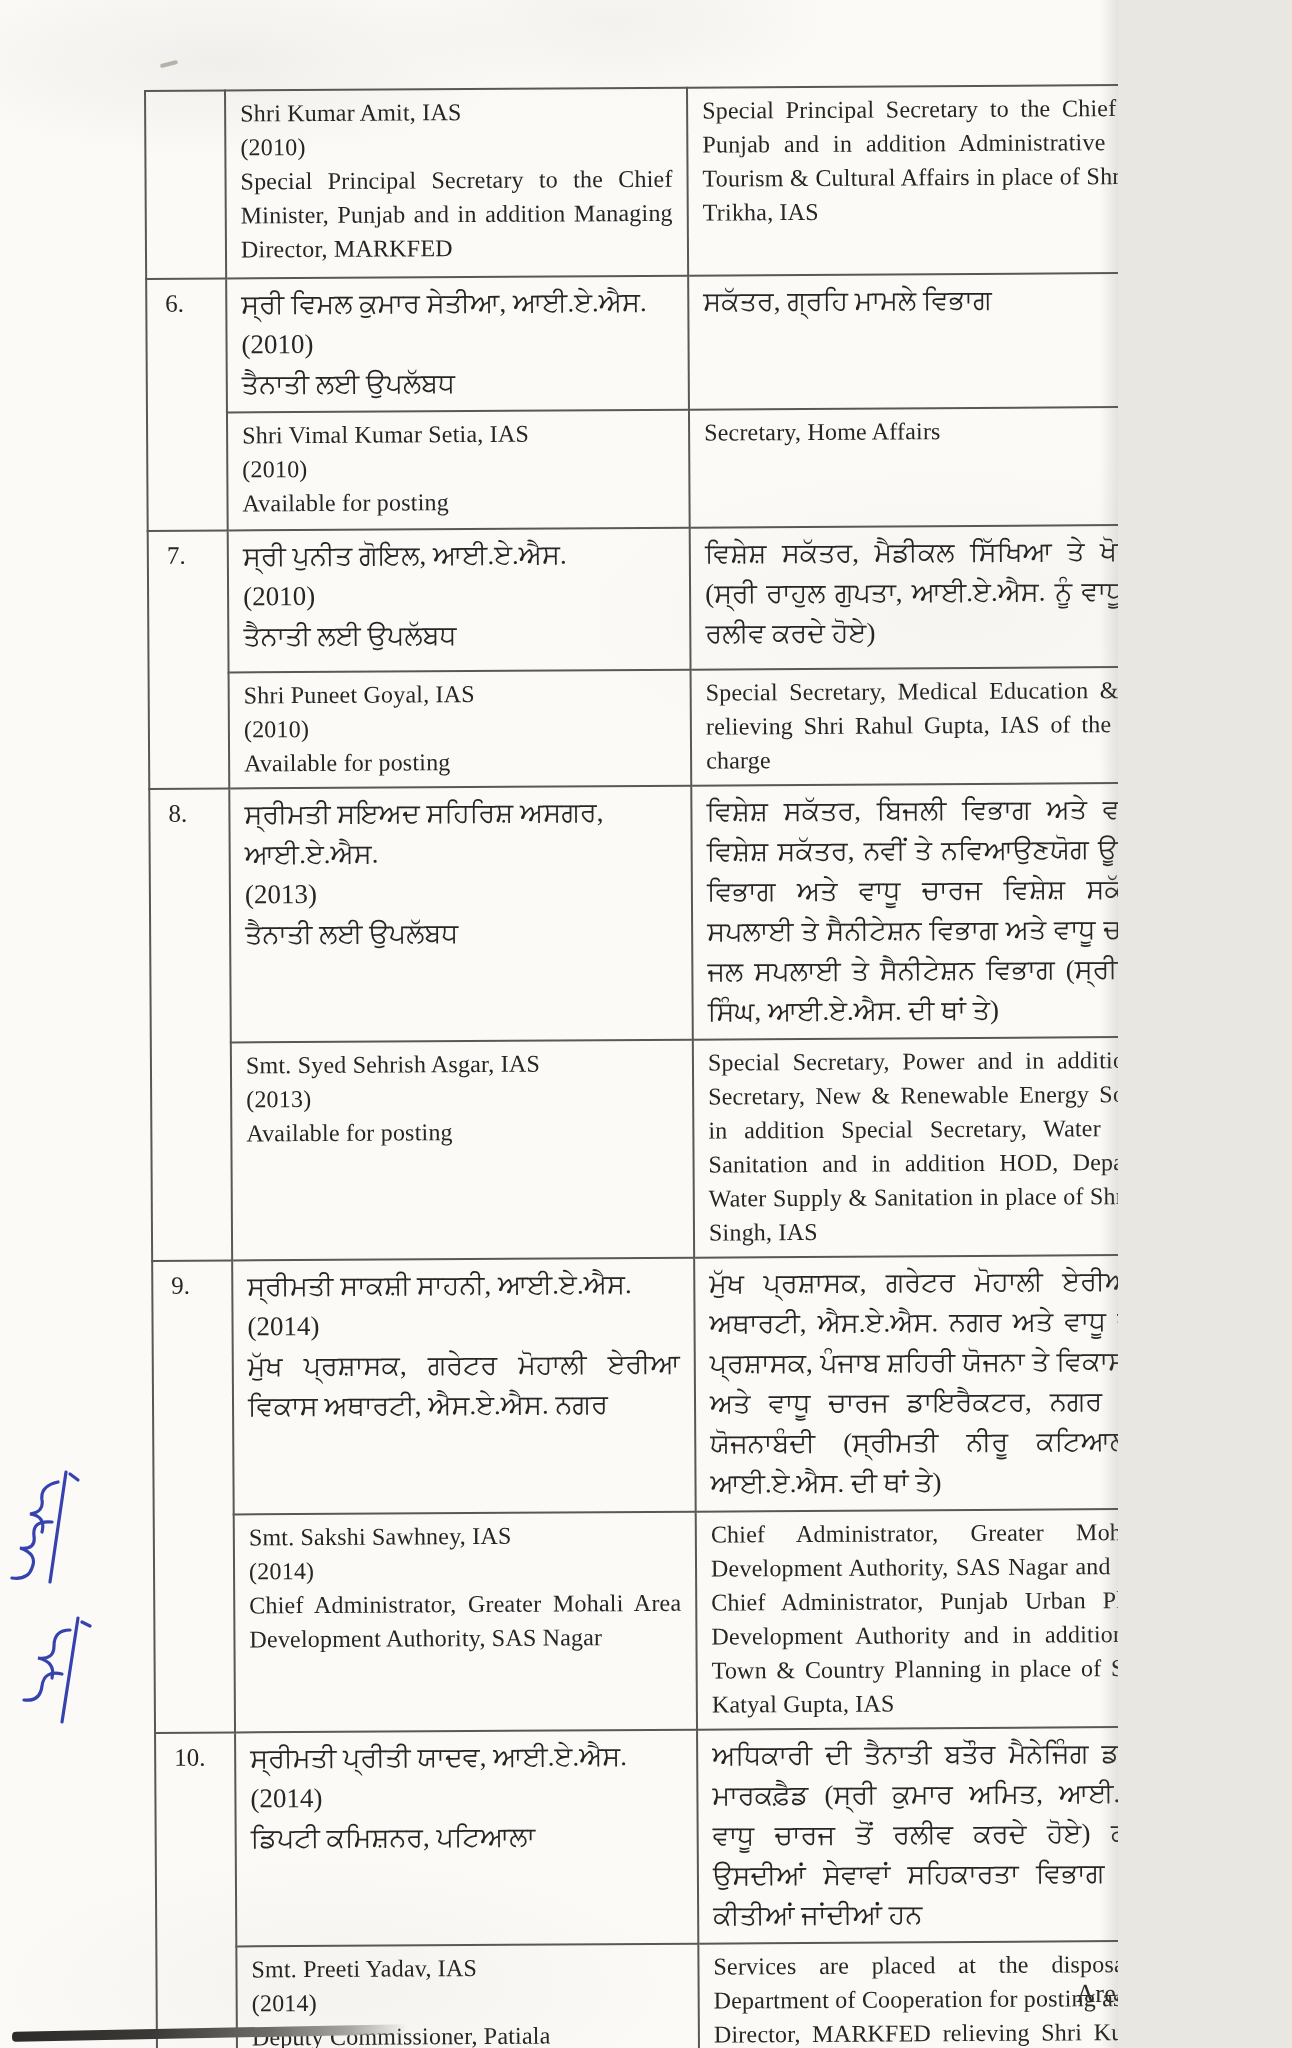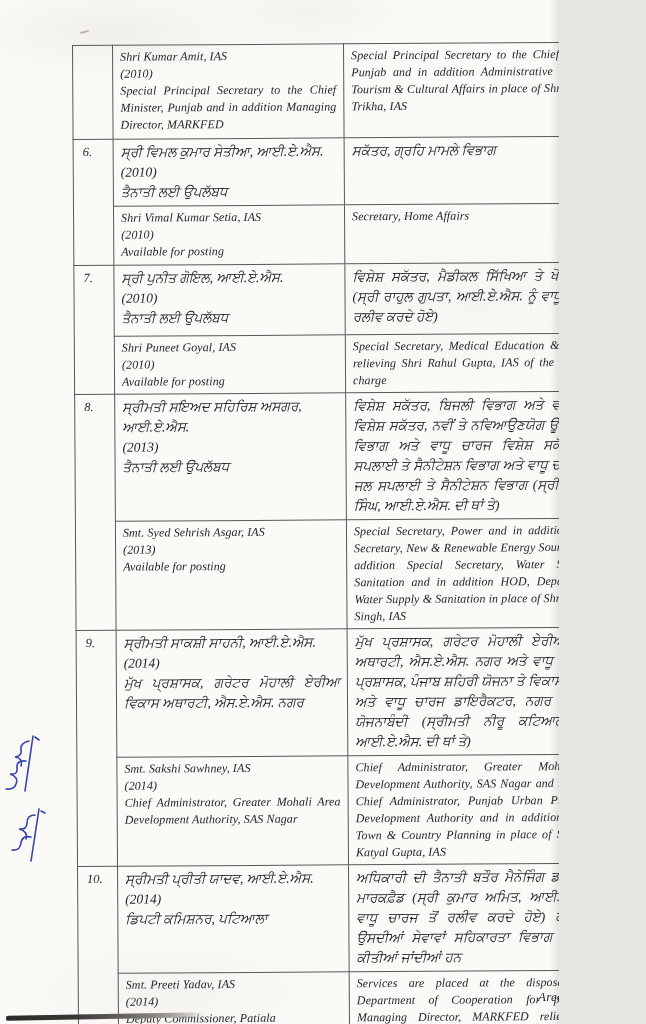--- a/index.html
+++ b/index.html
@@ -10,21 +10,20 @@
   }
   .page{
     position:relative;width:559px;height:1024px;overflow:hidden;
     background-color:#fbfaf7;
     background-image:
       radial-gradient(ellipse 220px 70px at 20% 3%, rgba(150,140,128,0.10), transparent 70%),
       radial-gradient(ellipse 160px 60px at 55% 1%, rgba(150,140,128,0.08), transparent 70%),
       radial-gradient(ellipse 300px 120px at 85% 30%, rgba(160,150,140,0.05), transparent 70%),
       radial-gradient(ellipse 260px 100px at 30% 97%, rgba(150,140,128,0.06), transparent 70%);
     color:#262626;
-    font-style:italic;
   }
   .edge-shade{position:absolute;right:0;top:0;width:9px;height:100%;
     background:linear-gradient(to left, rgba(110,105,98,0.16), rgba(110,105,98,0));}
   .smudge-dash{position:absolute;left:80px;top:31px;width:9px;height:2px;
     background:#b7b2a9;transform:rotate(-14deg);border-radius:1px;}
 
   table.doc-table{
     position:absolute;left:72px;top:45px;width:543px;
     border-collapse:collapse;table-layout:fixed;
     transform:rotate(-0.35deg);transform-origin:top left;

